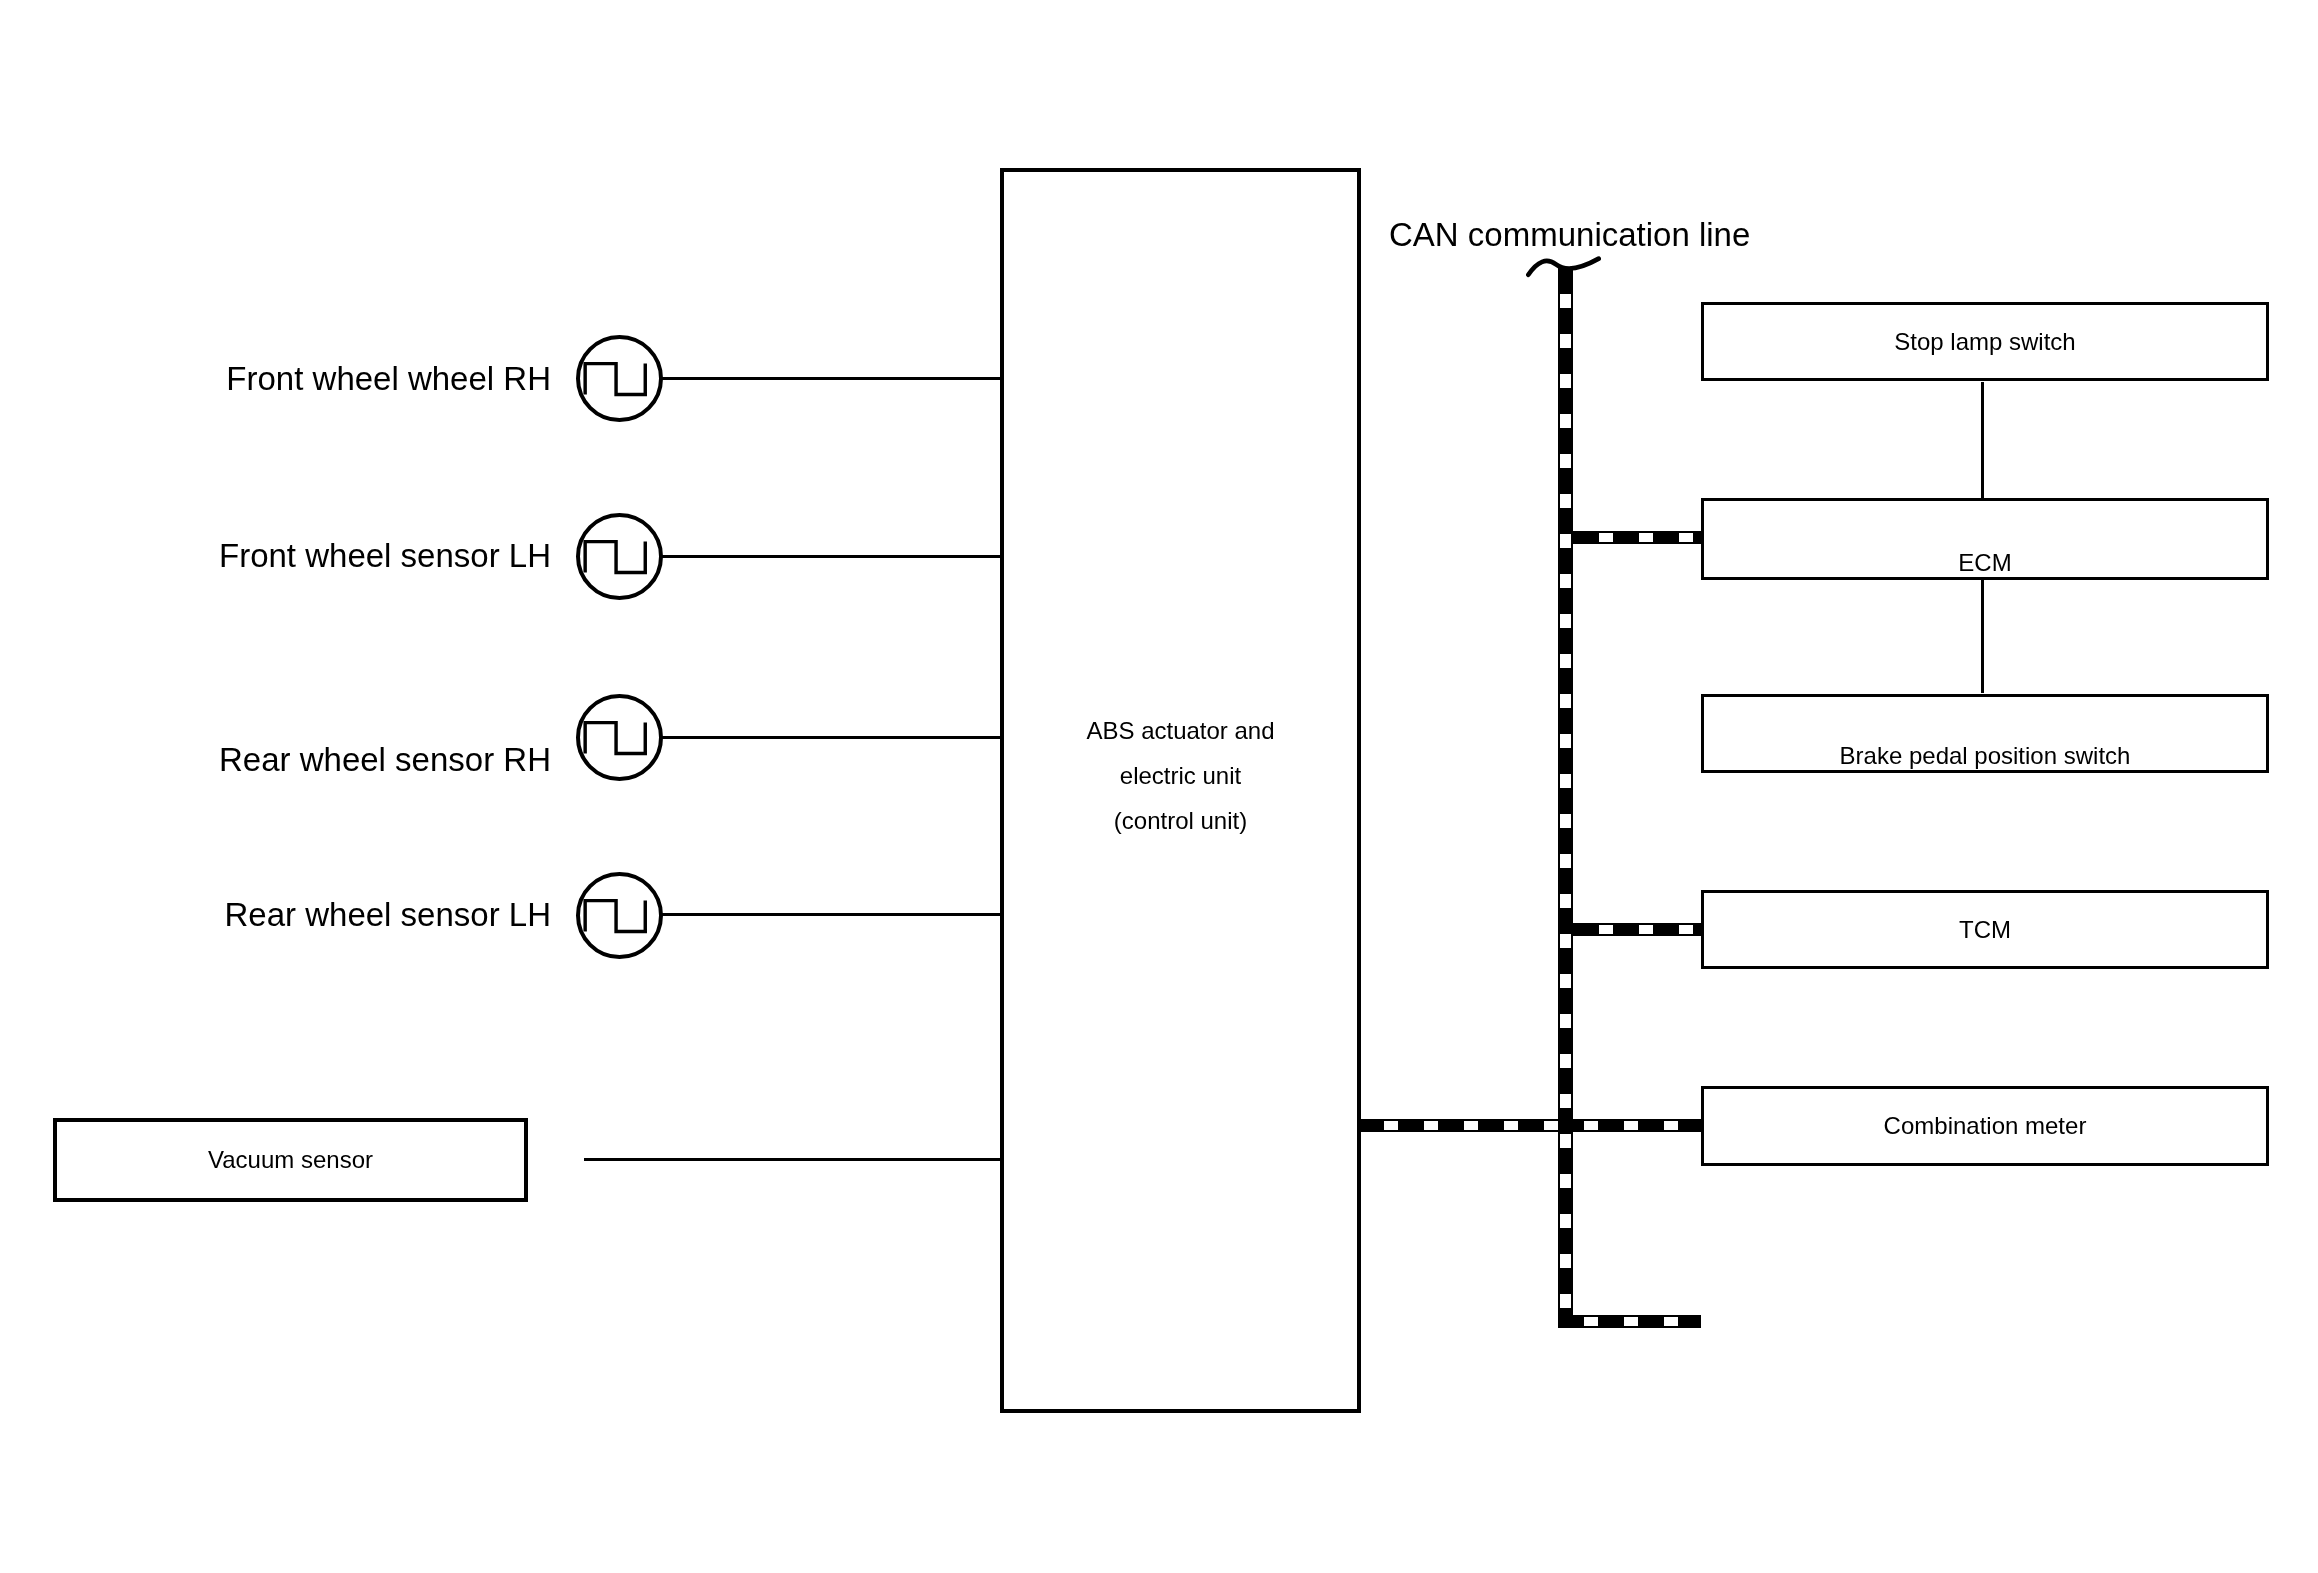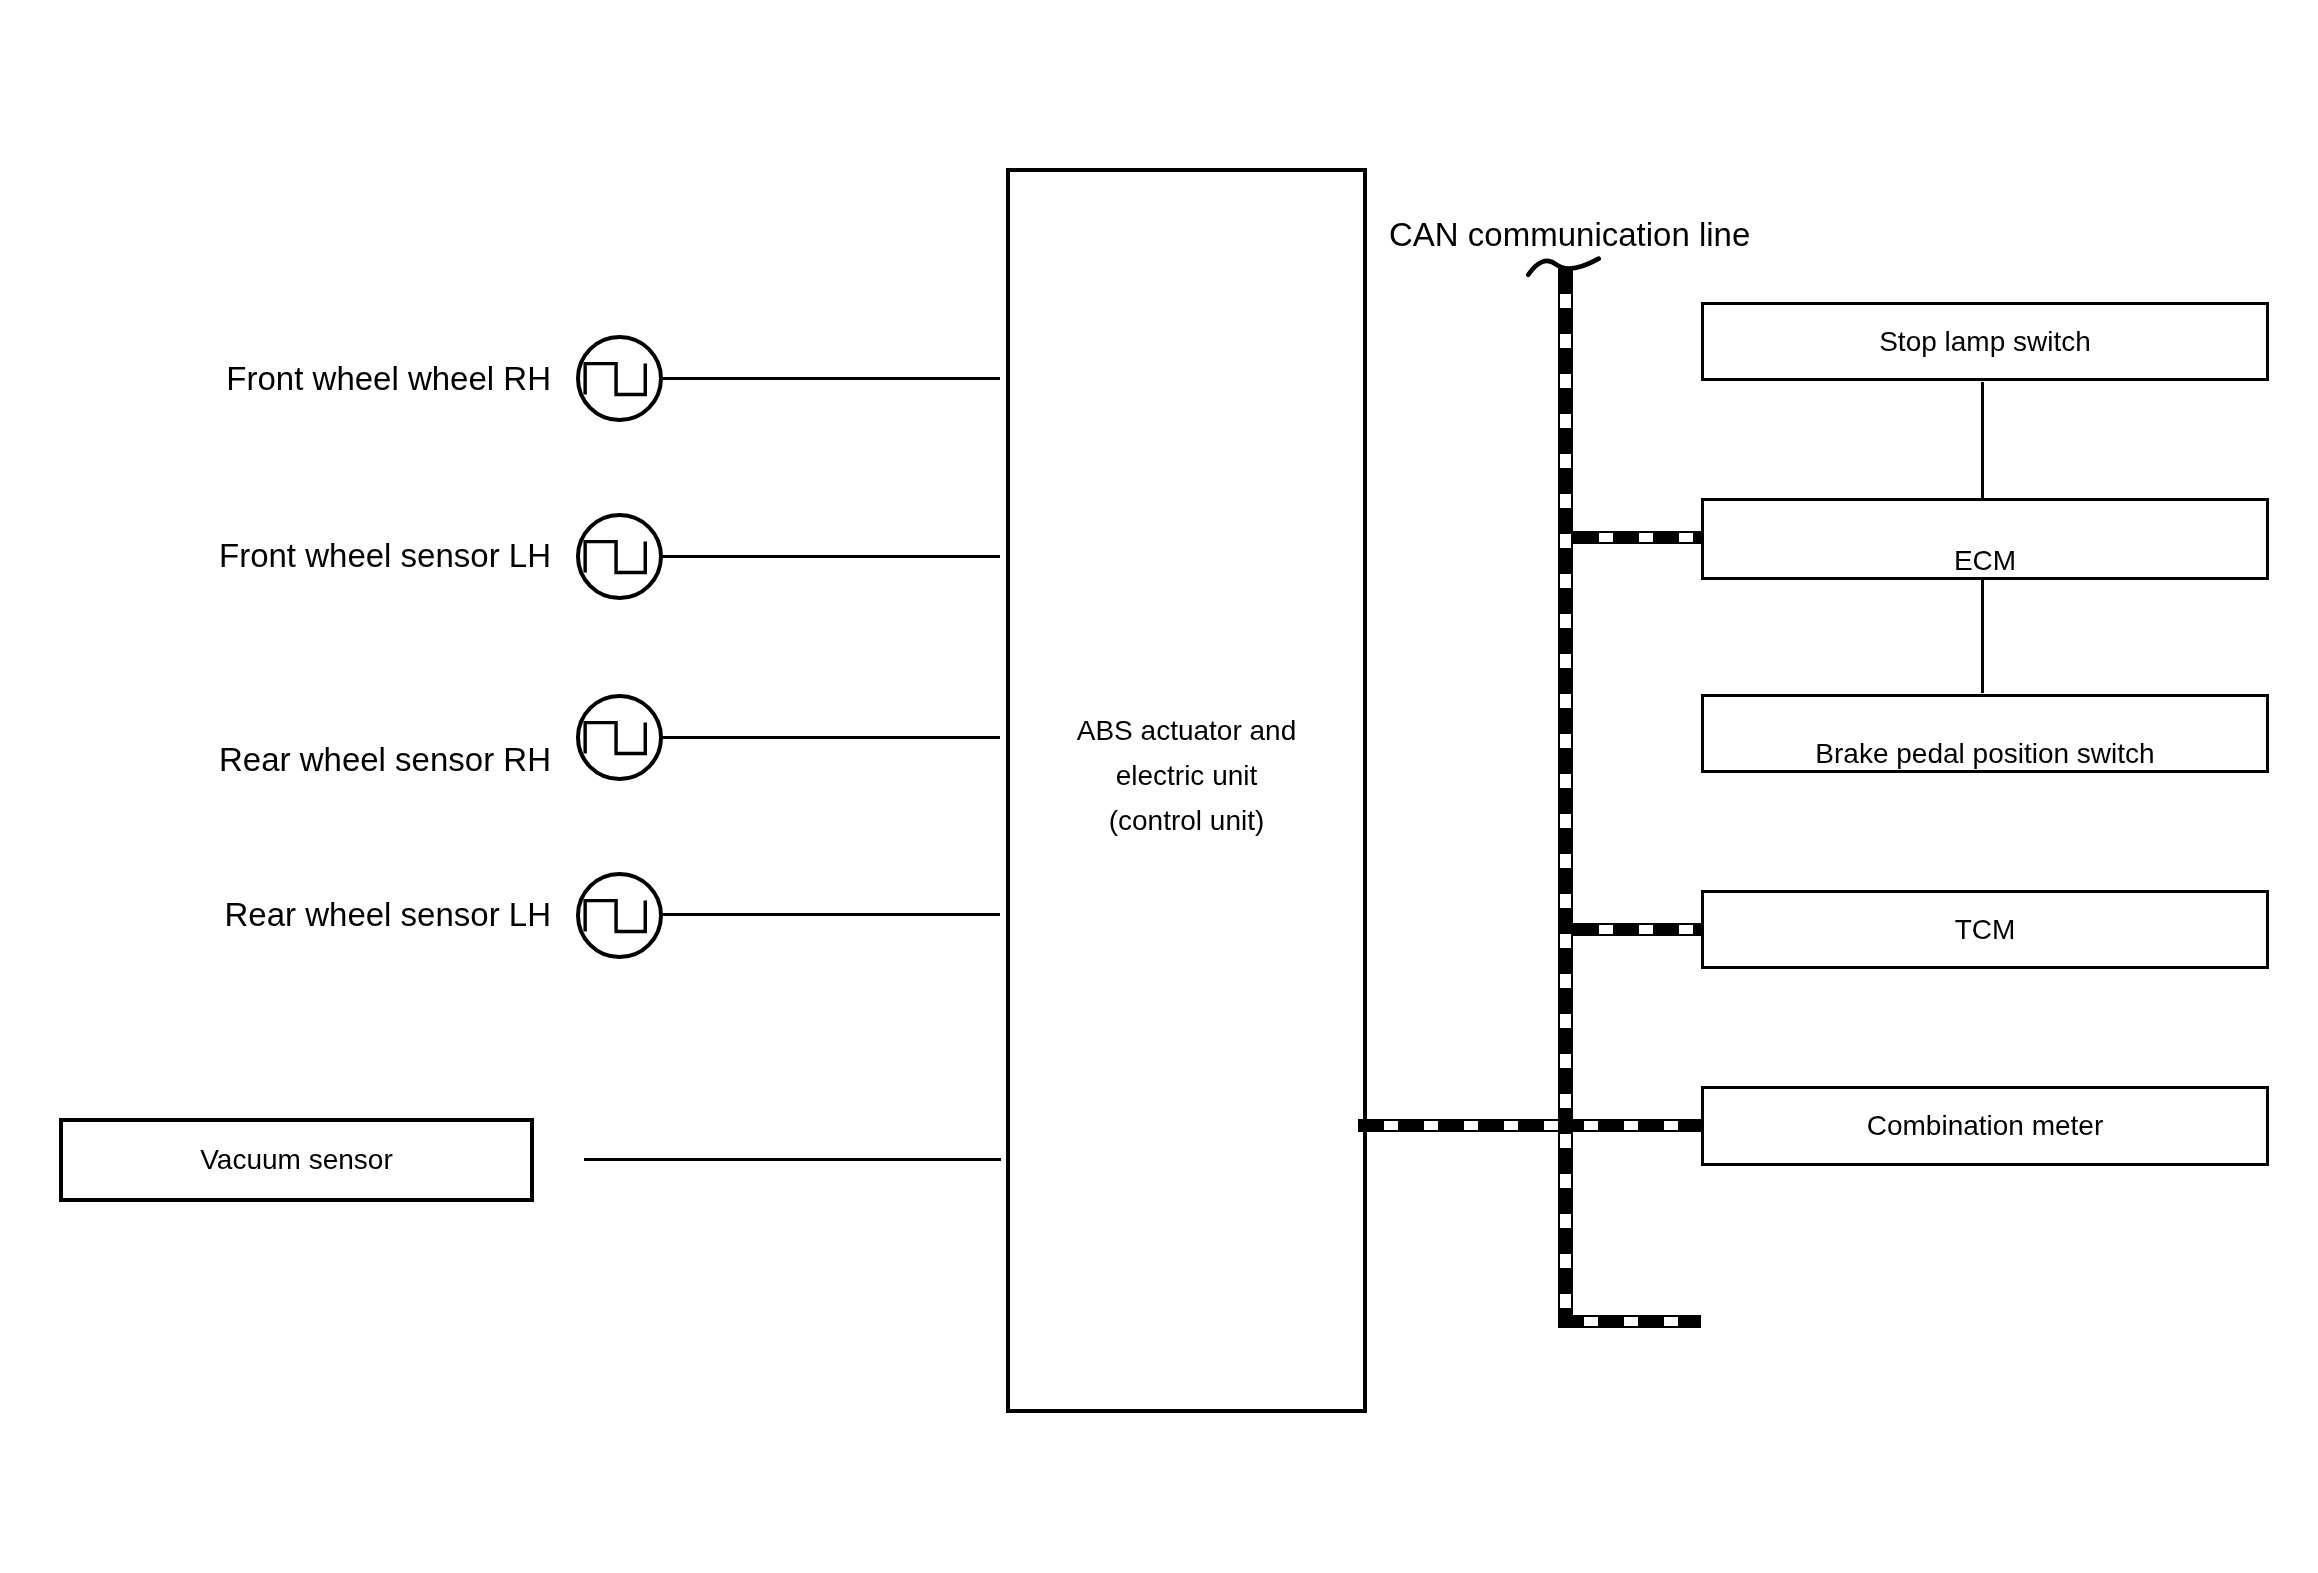--- a/index.html
+++ b/index.html
@@ -13,24 +13,24 @@
   }
   .txt{position:absolute;font-size:33px;white-space:nowrap;}
   .box{
     position:absolute;
     border:3.4px solid #000;
     background:#fff;
     box-sizing:border-box;
     display:flex;flex-direction:column;
     align-items:center;justify-content:center;
     text-align:center;
-    font-size:28px;
+    font-size:24px;
     white-space:nowrap;
   }
-  .box--thick{border-width:4.6px;margin-left:6px;}
+  .box--thick{border-width:4.6px;}
   .solid-h{position:absolute;height:2.9px;background:#000;}
   .solid-v{position:absolute;width:2.9px;background:#000;}
   .sensor-circle{
     position:absolute;width:87px;height:87px;
     border:4px solid #000;border-radius:50%;
     box-sizing:border-box;background:#fff;
     display:flex;align-items:center;justify-content:center;
   }
   
   .canline{position:absolute;background:#000;}

